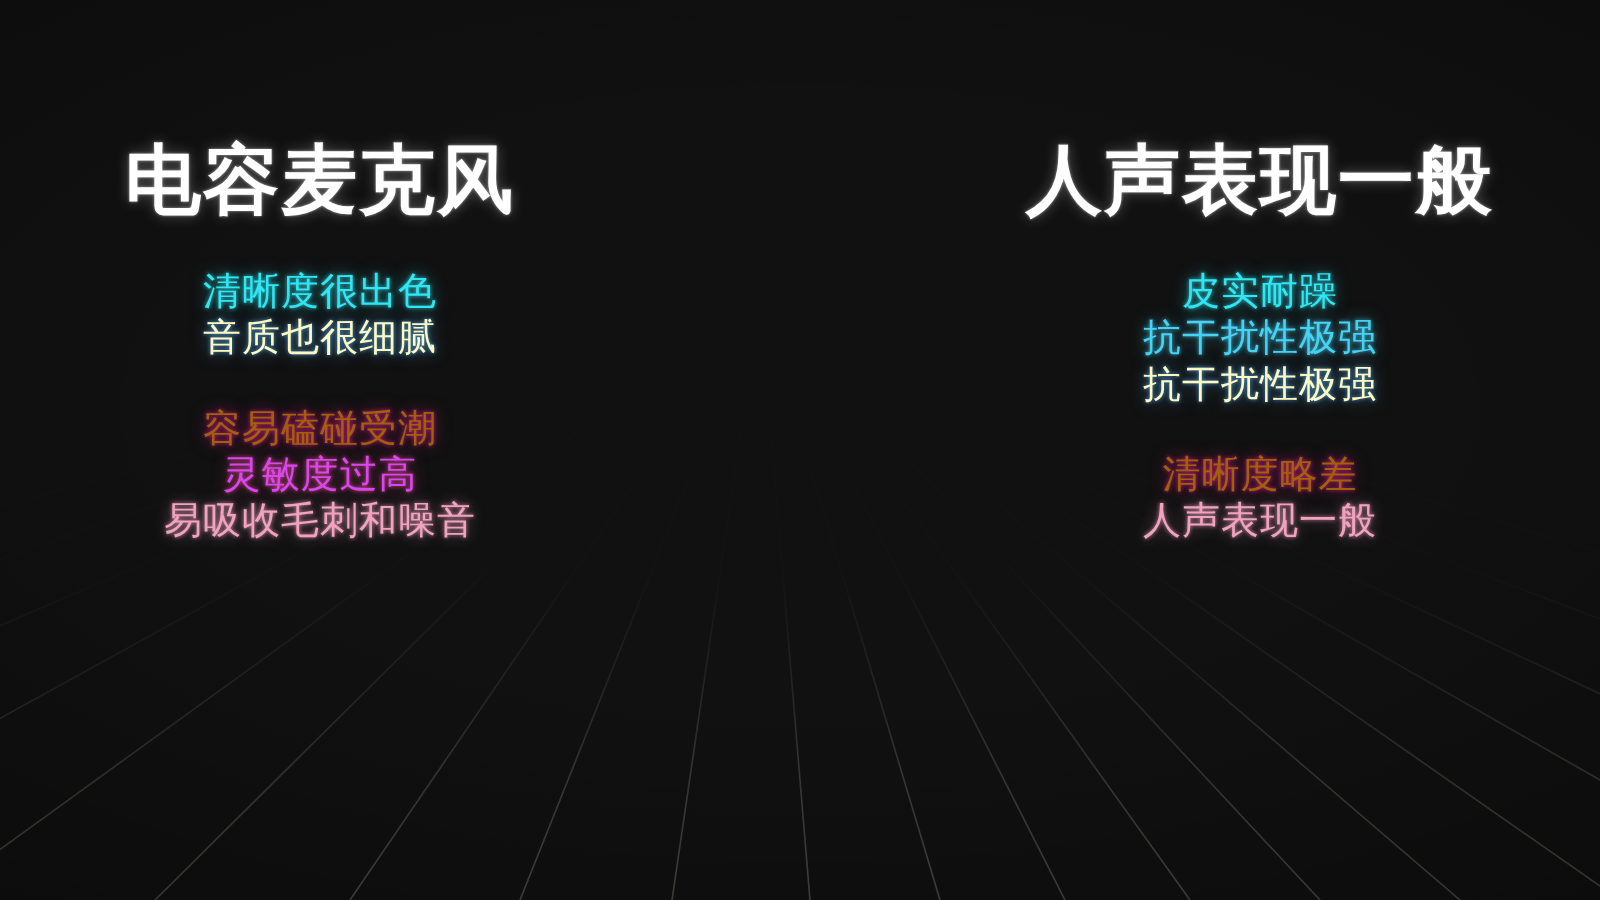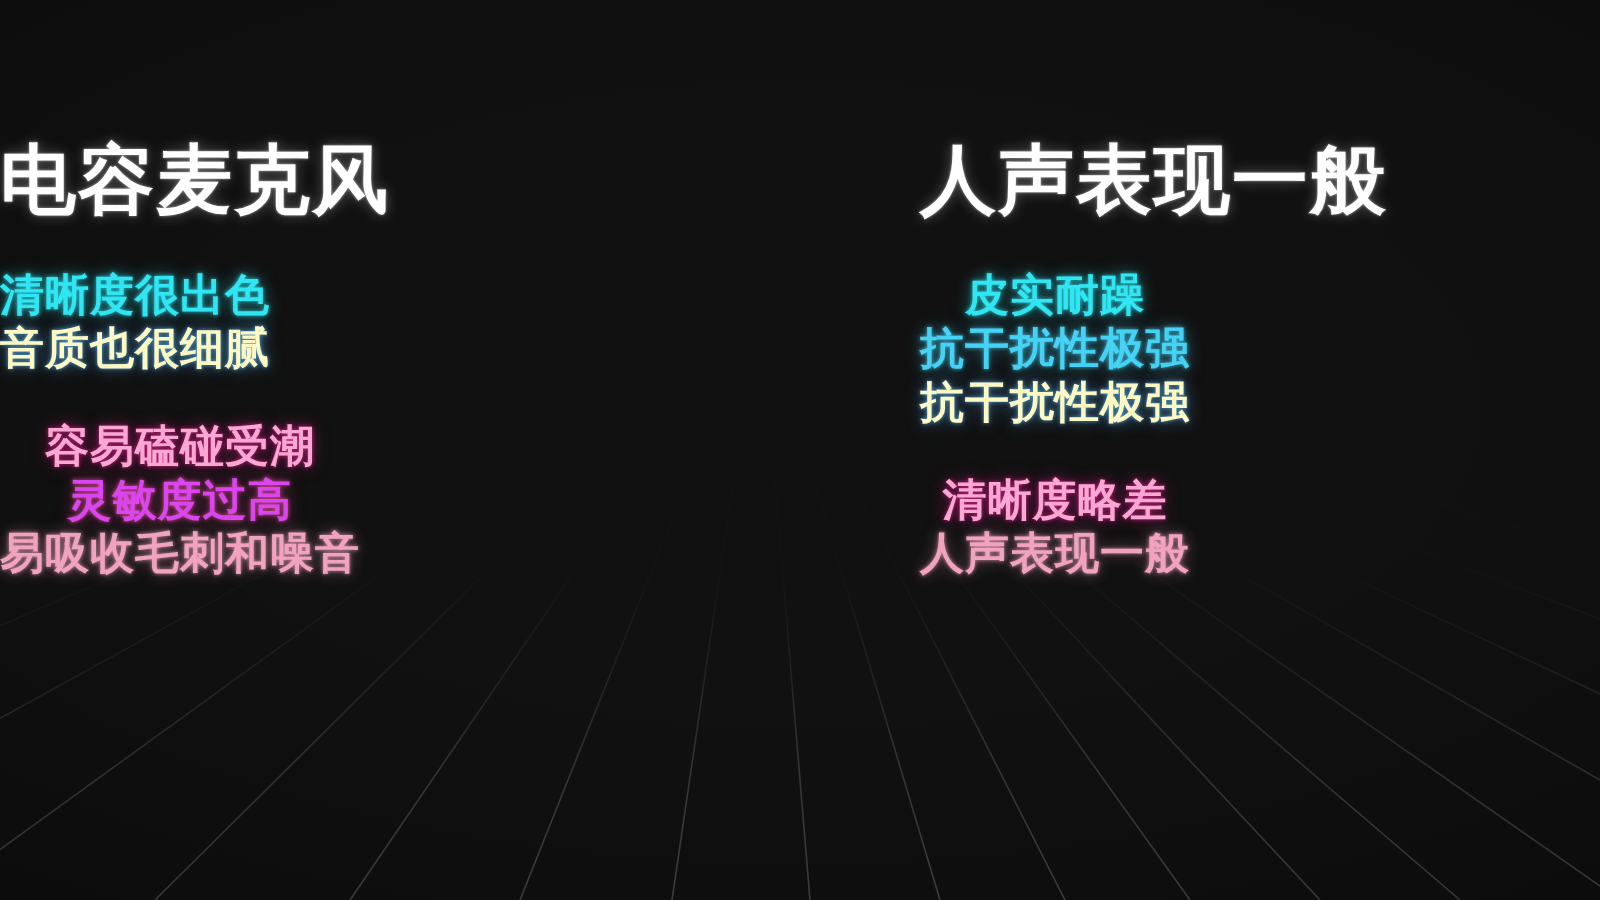--- a/index.html
+++ b/index.html
@@ -46,21 +46,21 @@
   .columns {
     position: absolute;
     inset: 0;
     display: flex;
     flex-direction: row;
   }
   .column {
     flex: 1 1 50%;
     display: flex;
     flex-direction: column;
-    align-items: flex-start;
+    align-items: center;
     padding-top: 140px;
     box-sizing: border-box;
   }
   .col-left  { padding-right: 160px; }
   .col-right { padding-left: 120px; }
 
   .col-title {
     font-size: 76px;
     font-weight: 700;
     color: #ffffff;
@@ -68,35 +68,35 @@
     line-height: 1.05;
     text-shadow: 0 0 14px rgba(255,255,255,0.30),
                  0 0 3px rgba(255,255,255,0.55);
     white-space: nowrap;
   }
 
   .pros-group { margin-top: 48px; }
   .cons-group { margin-top: 44px; }
 
   .feature-line {
-    font-size: 44px;
-    font-weight: 700;
+    font-size: 38px;
+    font-weight: 400;
     line-height: 1.22;
     letter-spacing: 1px;
     text-align: center;
     white-space: nowrap;
   }
 
   
   .pro-1 { color: #2FE6F2; text-shadow: 0 0 16px rgba(47,230,242,0.55), 0 0 4px rgba(47,230,242,0.8); }
   .pro-2 { color: #46D2F4; text-shadow: 0 0 16px rgba(70,210,244,0.55), 0 0 4px rgba(70,210,244,0.8); }
   .pro-3 { color: #fef9c3; text-shadow: 0 0 16px rgba(92,182,245,0.55), 0 0 4px rgba(92,182,245,0.8); }
 
   
-  .con-1 { color: #f9a8d4; text-shadow: 0 0 16px rgba(224,30,140,0.50), 0 0 4px rgba(224,30,140,0.85); }
+  .con-1 { color: #a16207; text-shadow: 0 0 16px rgba(224,30,140,0.50), 0 0 4px rgba(224,30,140,0.85); }
   .con-2 { color: #d946ef; text-shadow: 0 0 16px rgba(236,75,155,0.50), 0 0 4px rgba(236,75,155,0.85); }
   .con-3 { color: #F0A2BE; text-shadow: 0 0 16px rgba(240,162,190,0.45), 0 0 4px rgba(240,162,190,0.8); }
 </style>
 </head>
 <body>
 
 <div id="stage">
 
   <svg id="grid-bg" viewBox="0 0 1600 900" preserveAspectRatio="none" aria-hidden="true">
     <defs>

